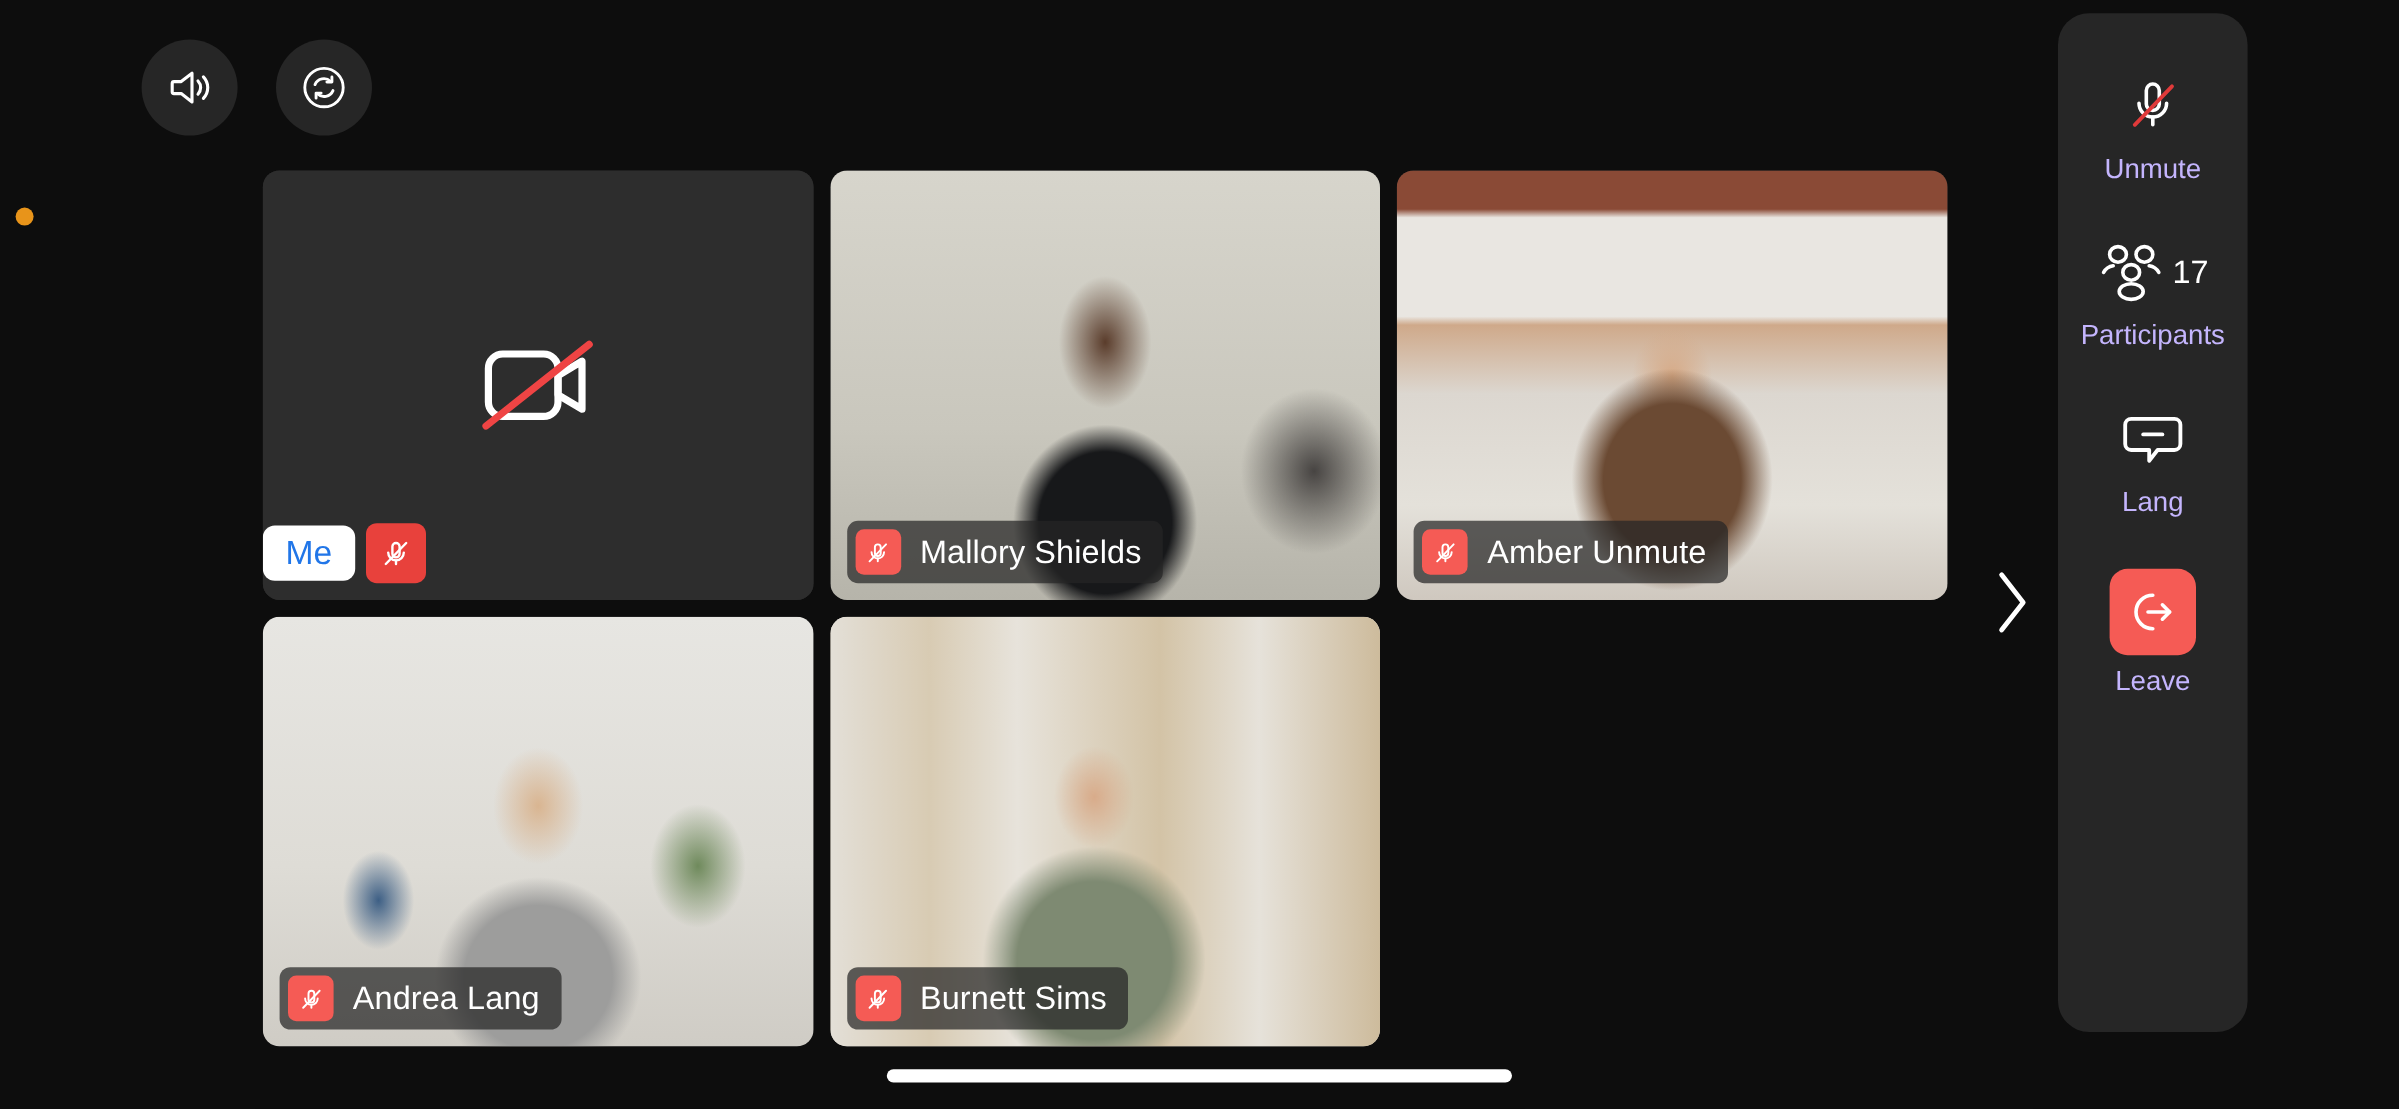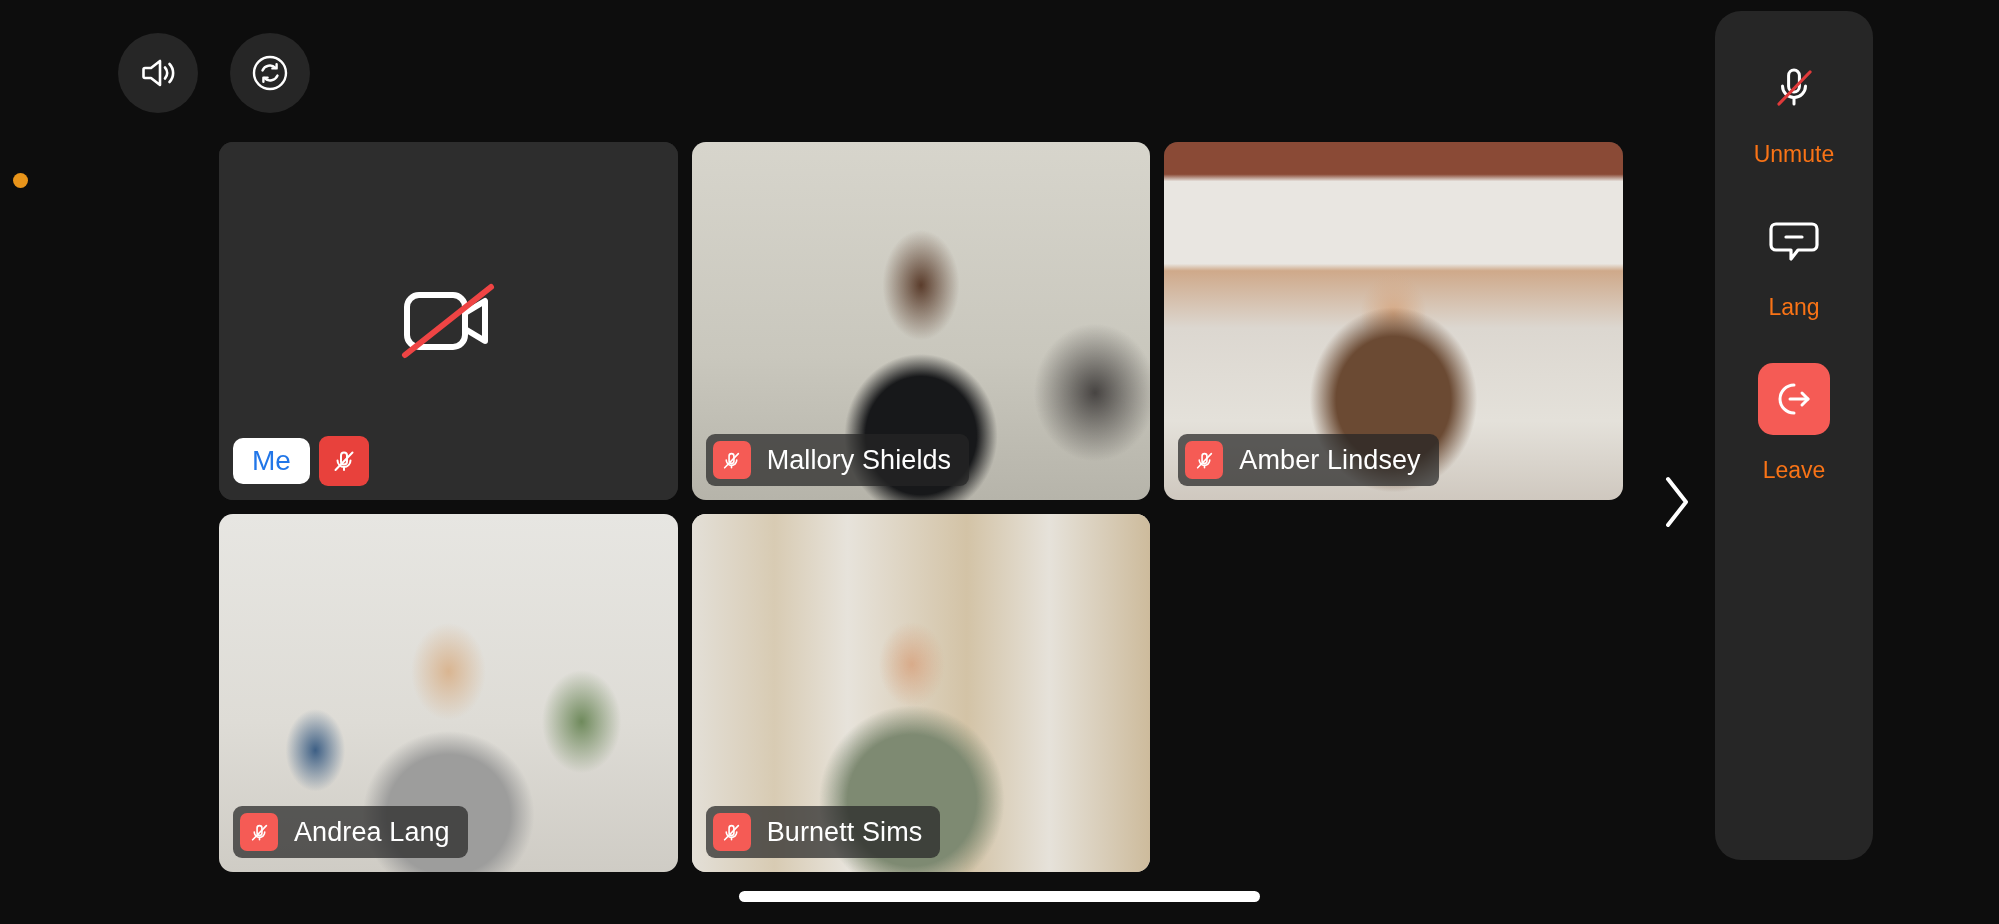--- a/index.html
+++ b/index.html
@@ -162,21 +162,21 @@
     margin-left: 16px;
     white-space: nowrap;
     overflow: hidden;
     text-overflow: ellipsis;
     letter-spacing: 0.1px;
   }
 
   
   .self-plate {
     position: absolute;
-    left: 14px;
+    left: 0;
     bottom: 14px;
     display: flex;
     align-items: center;
     gap: 9px;
   }
   .me-pill {
     background: #ffffff;
     border-radius: 10px;
     padding: 7px 19px;
     color: #2176e8;
@@ -230,23 +230,23 @@
     margin-bottom: 42px;
   }
   .side-icon {
     height: 62px;
     display: flex;
     align-items: center;
     justify-content: center;
     position: relative;
   }
   .side-label {
-    color: #f97316;
+    color: #c4b5fd;
     font-size: 23px;
-    margin-top: 22px;
+    margin-top: 8px;
     white-space: nowrap;
   }
   .pcount {
     color: #ffffff;
     font-size: 27px;
     margin-left: 1px;
   }
   .leave-square {
     width: 72px;
     height: 72px;
@@ -342,21 +342,21 @@
       <div class="backdrop bg-amber"></div>
       <div class="nameplate">
         <span class="mic-badge">
           <svg width="21" height="21" viewBox="0 0 26 26" fill="none">
             <path d="M13 4.5a3 3 0 0 1 3 3v6a3 3 0 0 1-6 0v-6a3 3 0 0 1 3-3z" stroke="#fff" stroke-width="2"></path>
             <path d="M6.5 12.5a6.5 6.5 0 0 0 13 0" stroke="#fff" stroke-width="2" stroke-linecap="round"></path>
             <path d="M13 19v3" stroke="#fff" stroke-width="2" stroke-linecap="round"></path>
             <path d="M4.5 22L21.5 4.5" stroke="#fff" stroke-width="2" stroke-linecap="round"></path>
           </svg>
         </span>
-        <span class="name-text">Amber Lindsey</span>
+        <span class="name-text">Amber Unmute</span>
       </div>
     </div>
 
     <div class="tile">
       <div class="backdrop bg-andrea"></div>
       <div class="nameplate">
         <span class="mic-badge">
           <svg width="21" height="21" viewBox="0 0 26 26" fill="none">
             <path d="M13 4.5a3 3 0 0 1 3 3v6a3 3 0 0 1-6 0v-6a3 3 0 0 1 3-3z" stroke="#fff" stroke-width="2"></path>
             <path d="M6.5 12.5a6.5 6.5 0 0 0 13 0" stroke="#fff" stroke-width="2" stroke-linecap="round"></path>
@@ -401,20 +401,34 @@
           <path d="M29 11a5.4 5.4 0 0 1 5.4 5.4v11.2a5.4 5.4 0 0 1-10.8 0V16.4A5.4 5.4 0 0 1 29 11z" stroke="#fff" stroke-width="3"></path>
           <path d="M17.5 27a11.5 11.5 0 0 0 23 0" stroke="#fff" stroke-width="3" stroke-linecap="round"></path>
           <path d="M29 38.5V45" stroke="#fff" stroke-width="3" stroke-linecap="round"></path>
           <path d="M14 45L45 13" stroke="#e03a3a" stroke-width="3.2" stroke-linecap="round"></path>
         </svg>
       </div>
       <div class="side-label">Unmute</div>
     </div>
 
 
+    <div class="side-item">
+      <div class="side-icon">
+        <svg width="62" height="52" viewBox="0 0 62 52" fill="none">
+          <ellipse cx="18" cy="11" rx="7" ry="6.5" stroke="#fff" stroke-width="3"></ellipse>
+          <ellipse cx="40" cy="11" rx="7" ry="6.5" stroke="#fff" stroke-width="3"></ellipse>
+          <ellipse cx="29" cy="26" rx="7" ry="6.5" stroke="#fff" stroke-width="3"></ellipse>
+          <ellipse cx="29" cy="42" rx="10" ry="6.5" stroke="#fff" stroke-width="3"></ellipse>
+          <path d="M14 20.5a11 11 0 0 0-8 5.5" stroke="#fff" stroke-width="3" stroke-linecap="round"></path>
+          <path d="M44 20.5a11 11 0 0 1 8 5.5" stroke="#fff" stroke-width="3" stroke-linecap="round"></path>
+        </svg>
+        <span class="pcount">17</span>
+      </div>
+      <div class="side-label">Participants</div>
+    </div>
 
     <div class="side-item">
       <div class="side-icon">
         <svg width="58" height="50" viewBox="0 0 58 50" fill="none">
           <path d="M11 8h36a5 5 0 0 1 5 5v16a5 5 0 0 1-5 5H33l-7 9v-9H11a5 5 0 0 1-5-5V13a5 5 0 0 1 5-5z" stroke="#fff" stroke-width="3.2" stroke-linejoin="round"></path>
           <path d="M21 21h16" stroke="#fff" stroke-width="3.2" stroke-linecap="round"></path>
         </svg>
       </div>
       <div class="side-label">Lang</div>
     </div>

